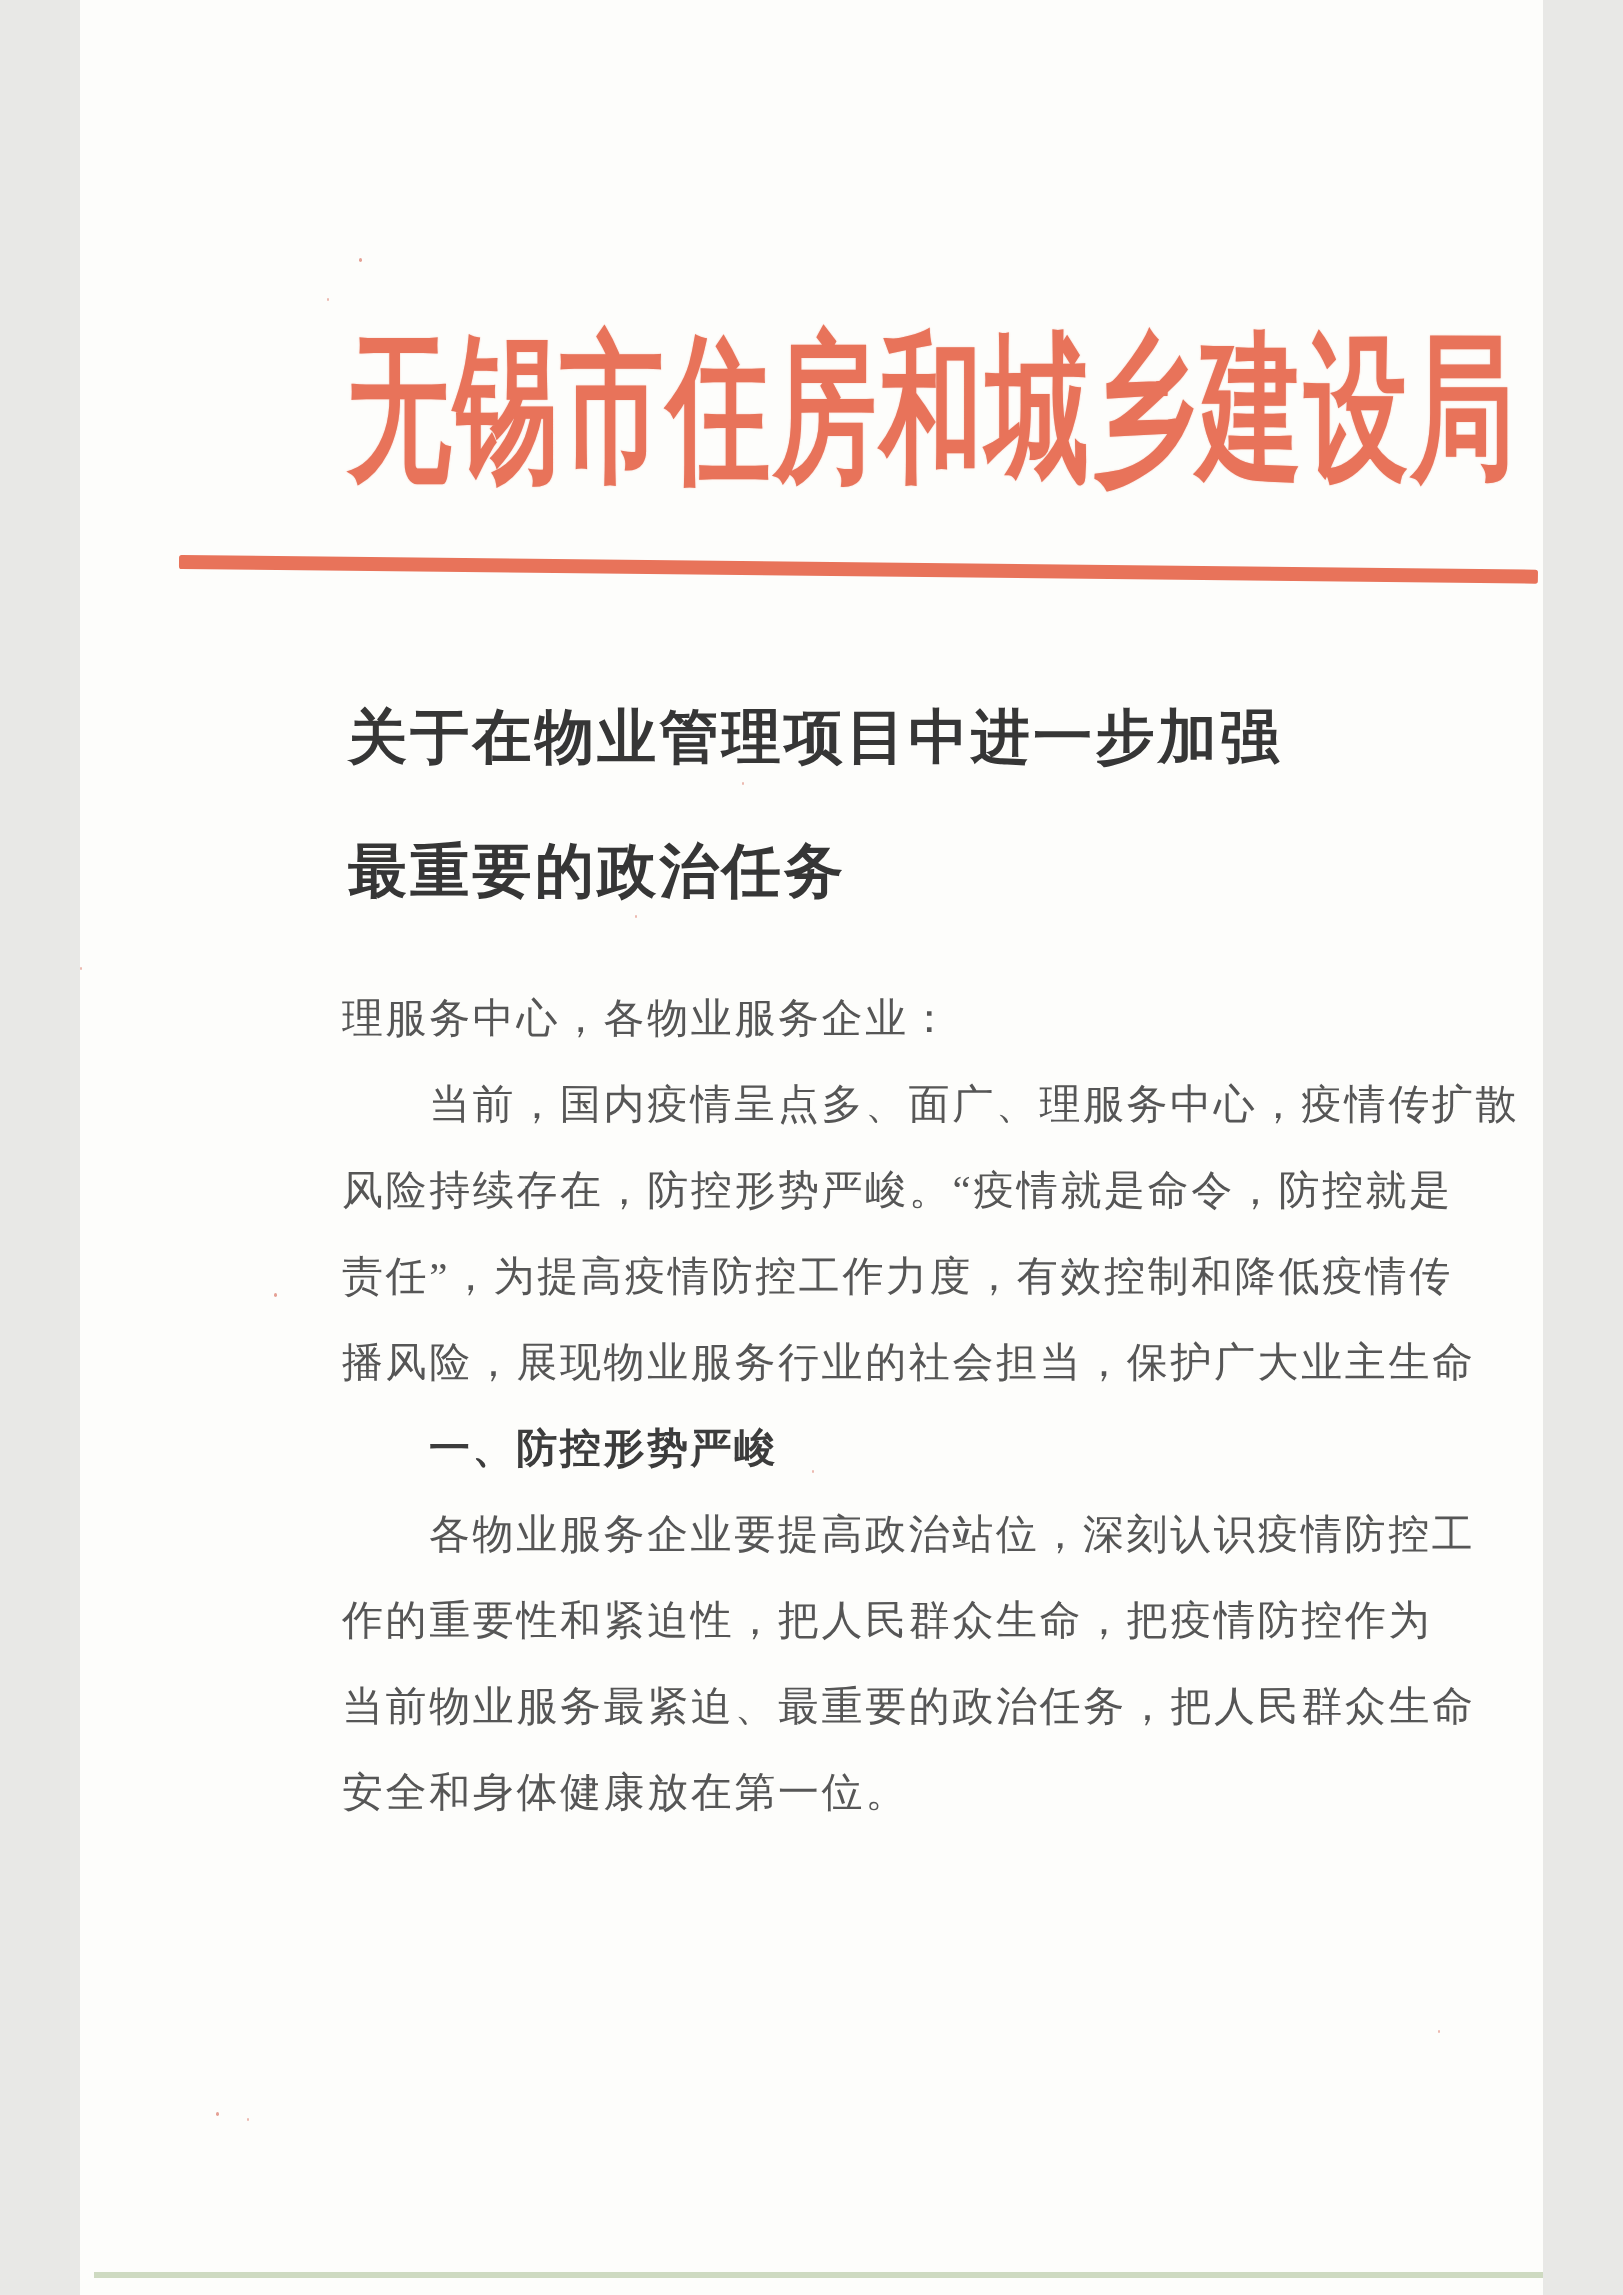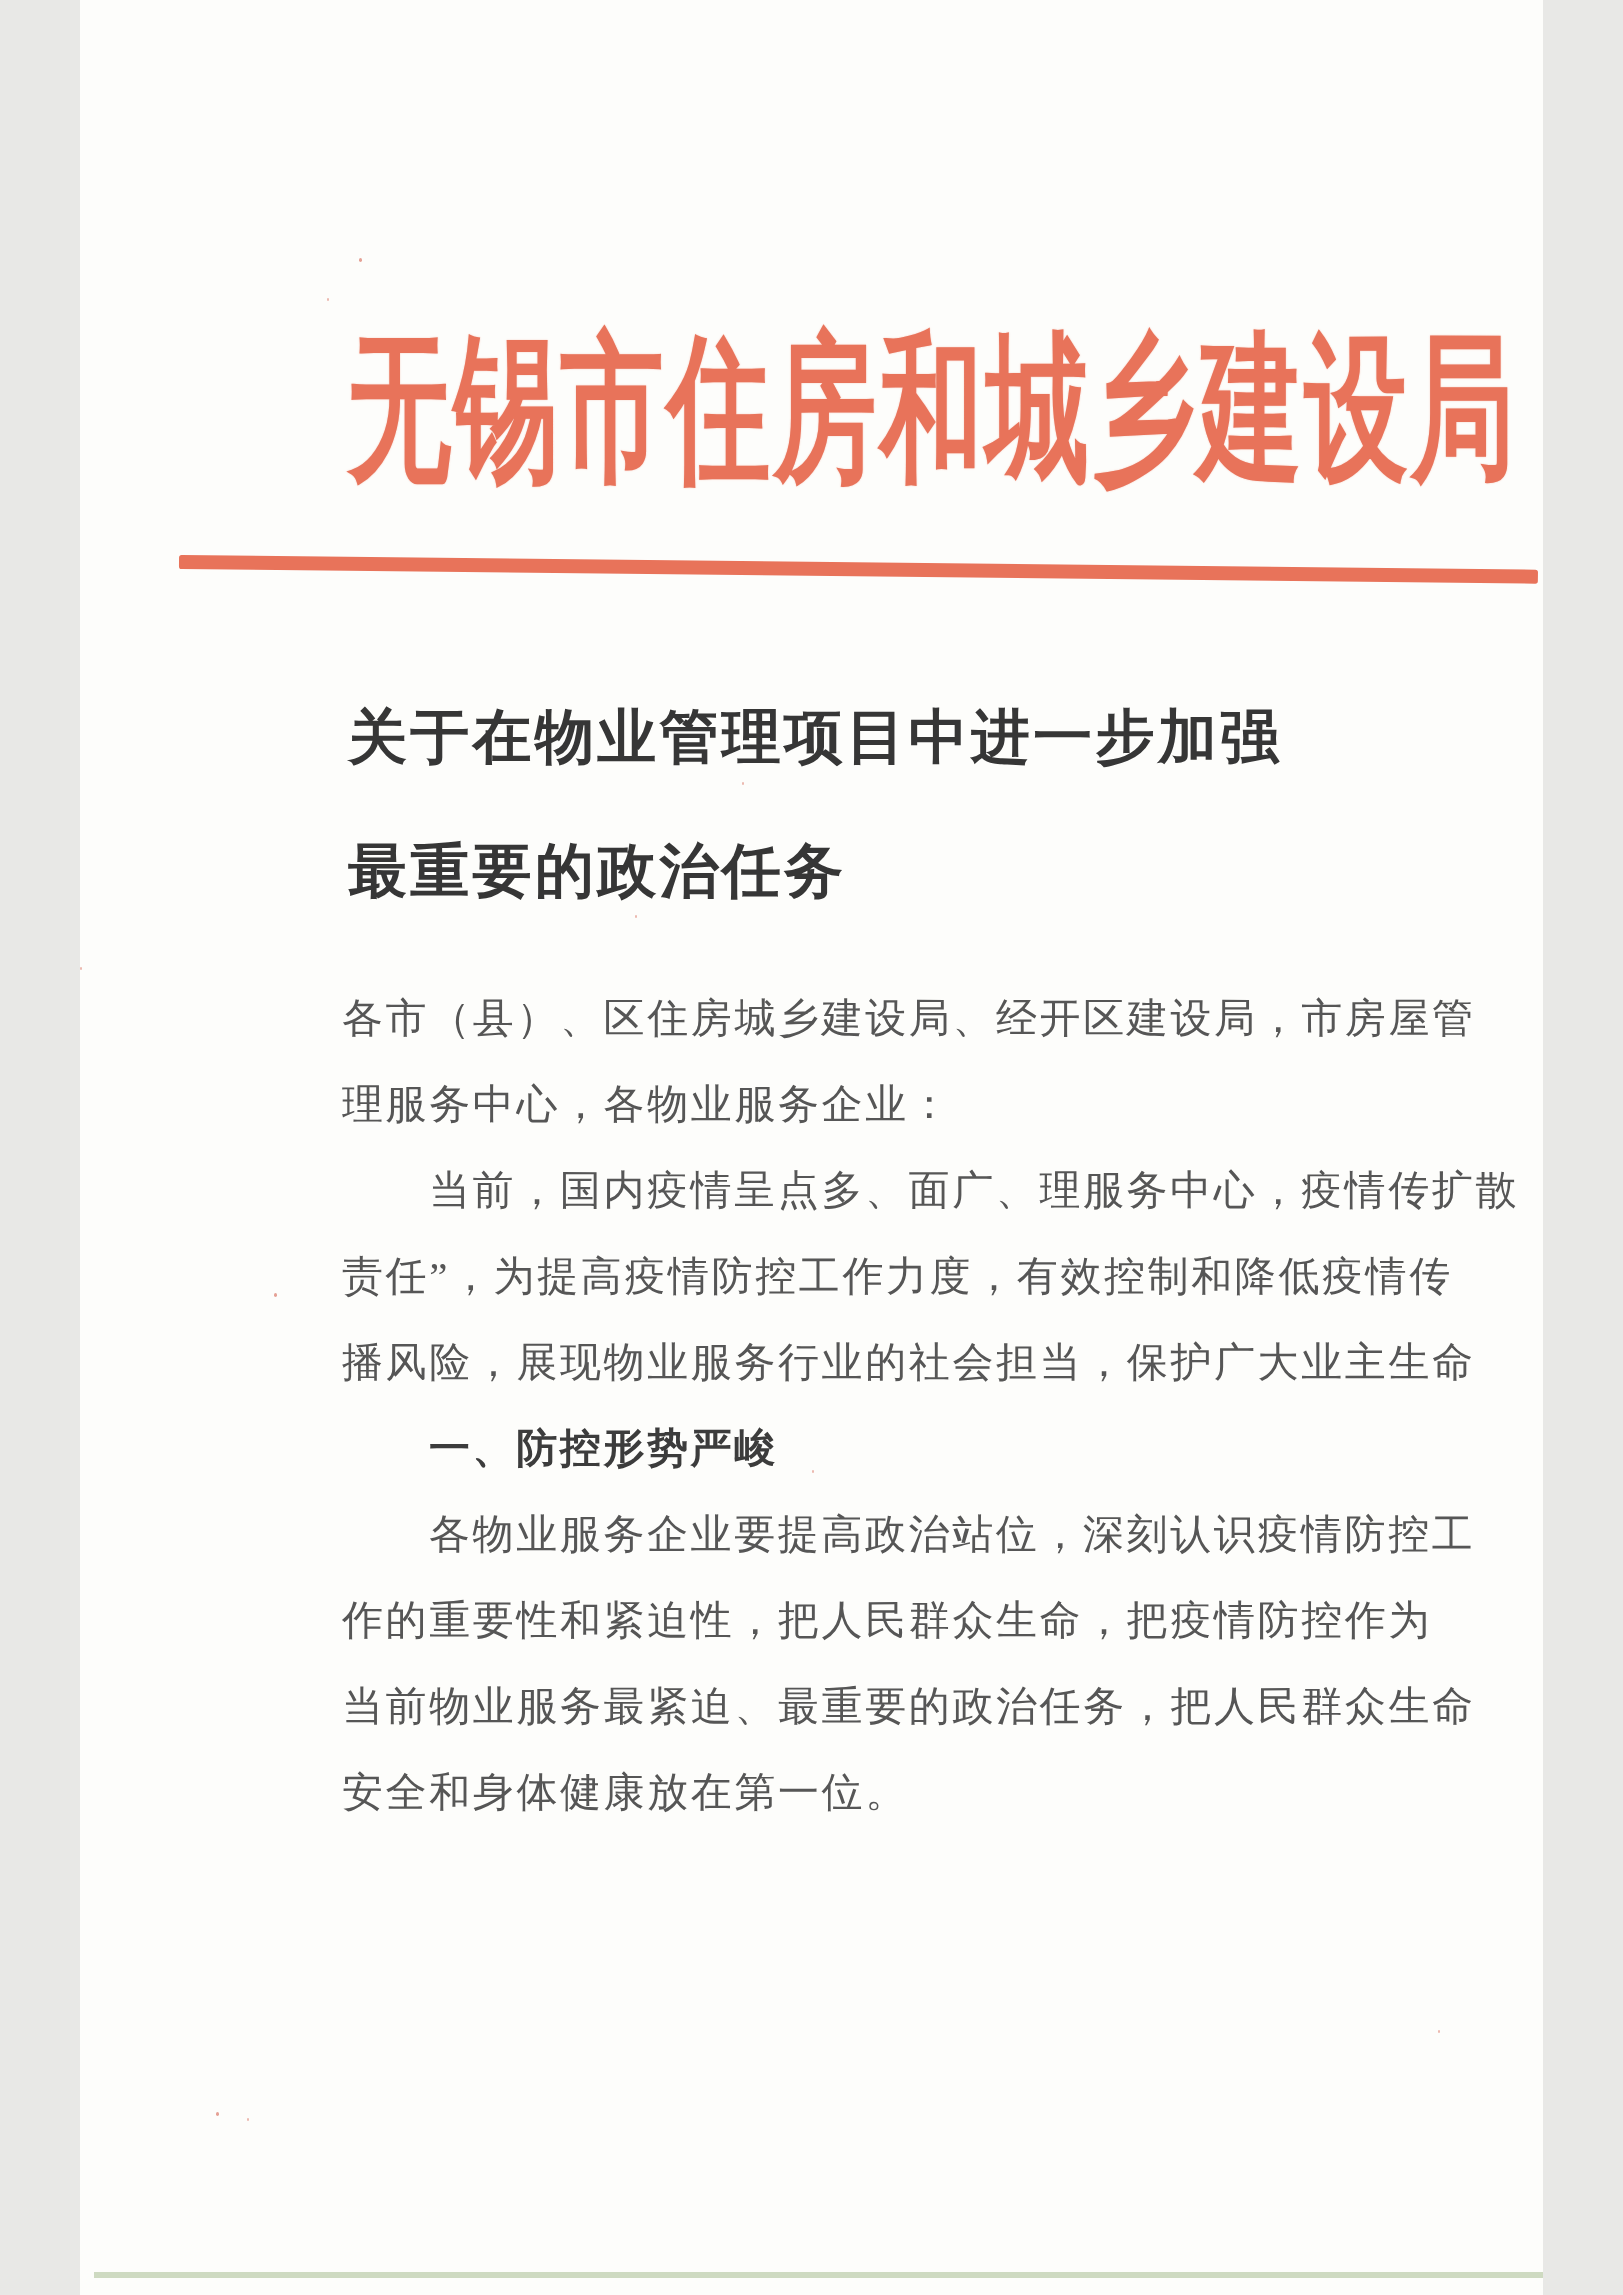--- a/index.html
+++ b/index.html
@@ -120,24 +120,24 @@
   </div>
 
   <div class="red-rule"></div>
 
   <div class="doc-title">
     <div class="title-line">关于在物业管理项目中进一步加强</div>
     <div class="title-line">最重要的政治任务</div>
   </div>
 
   <div class="body-text">
-    <div class="line">各市（县）、区住房城乡建设局、经开区建设局，市房屋管</div>
     <div class="line">理服务中心，各物业服务企业：</div>
 
     <div class="line indent">当前，国内疫情呈点多、面广、理服务中心，疫情传扩散</div>
+    <div class="line">风险持续存在，防控形势严峻。“疫情就是命令，防控就是</div>
     <div class="line">责任”，为提高疫情防控工作力度，有效控制和降低疫情传</div>
     <div class="line">播风险，展现物业服务行业的社会担当，保护广大业主生命</div>
 
     <div class="line heading indent">一、防控形势严峻</div>
 
     <div class="line indent">各物业服务企业要提高政治站位，深刻认识疫情防控工</div>
     <div class="line">作的重要性和紧迫性，把人民群众生命，把疫情防控作为</div>
     <div class="line">当前物业服务最紧迫、最重要的政治任务，把人民群众生命</div>
     <div class="line">安全和身体健康放在第一位。</div>
   </div>

